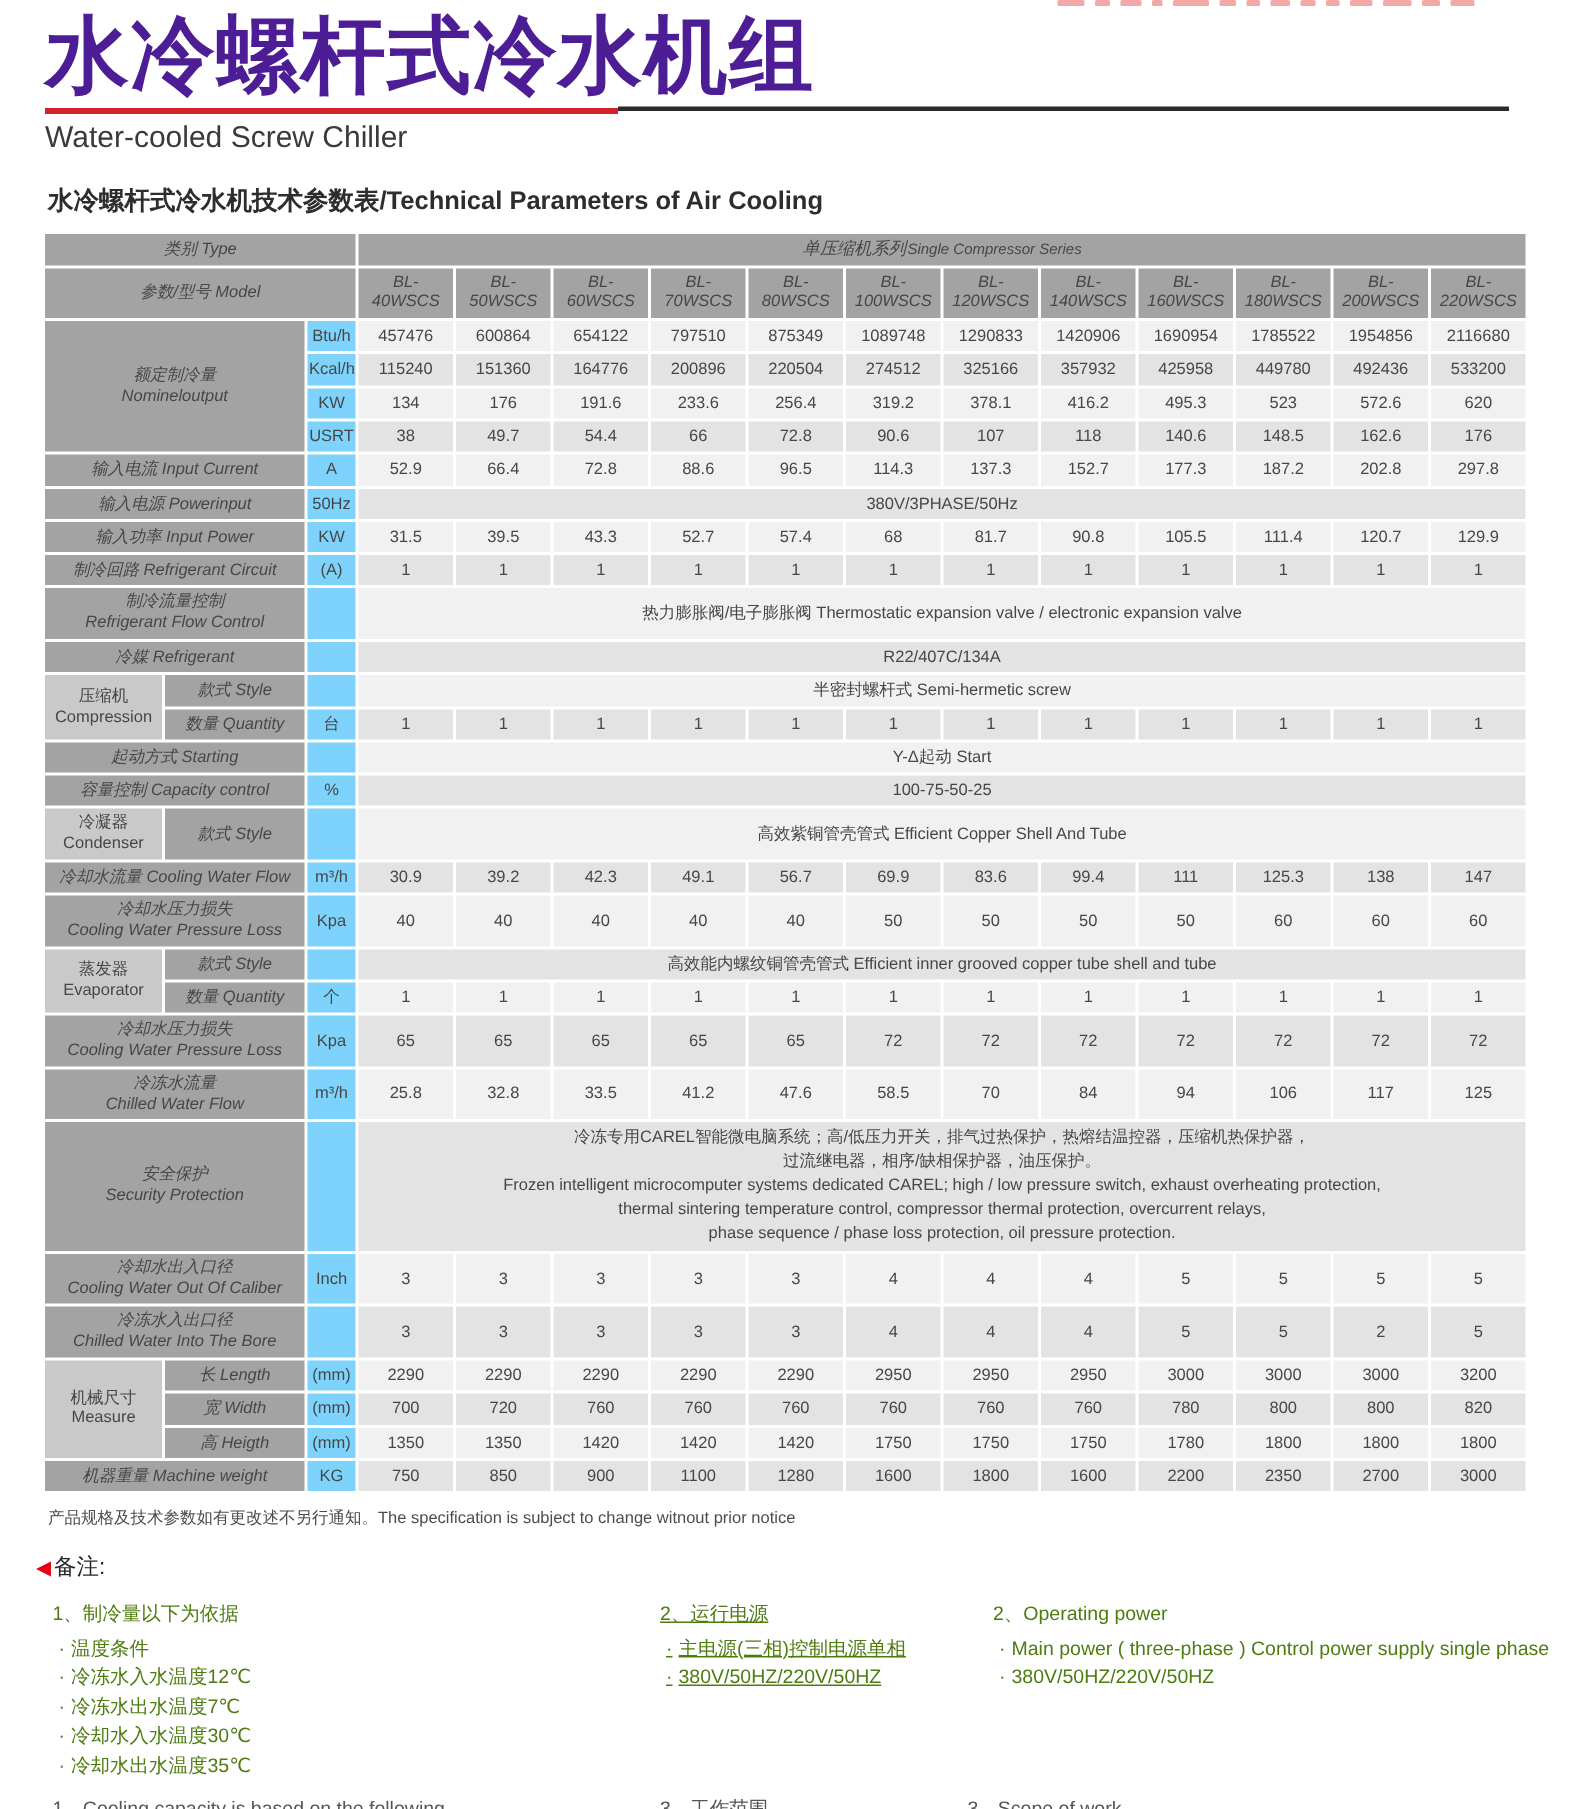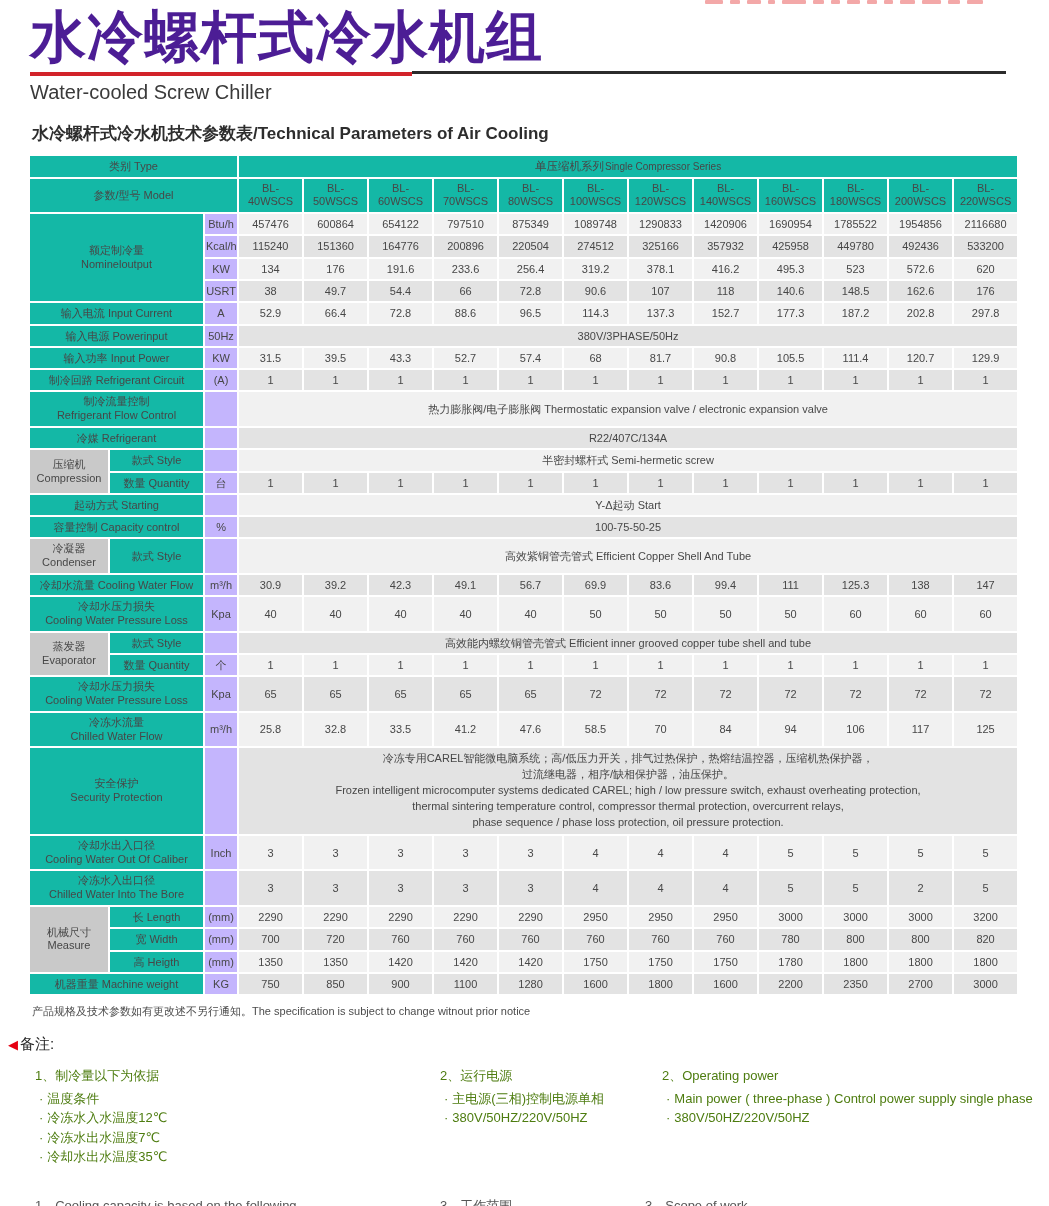--- a/index.html
+++ b/index.html
@@ -12,42 +12,42 @@
   .title{margin:6px 0 0 30px;font-size:56px;font-weight:bold;color:#4c1d95;letter-spacing:1px;line-height:1.1;}
   .rule{display:flex;align-items:flex-start;margin:3px 0 0 30px;width:976px;height:5px;}
   .rule-red{width:382px;height:4px;background:#d2232a;margin-top:1px;}
   .rule-black{flex:1;height:3px;background:#2b2b2b;}
   .subtitle{margin:5px 0 0 30px;font-size:20px;color:#3a3a3a;line-height:1.1;}
   .heading{margin:19px 0 0 32px;font-size:17px;font-weight:bold;color:#2d2d2d;}
   
   table.params{margin:9px 0 0 28px;width:991px;table-layout:fixed;border-collapse:separate;border-spacing:2px;}
   table.params td{text-align:center;vertical-align:middle;padding:3px 1px;line-height:1.3;
                   font-size:11px;color:#474747;overflow:hidden;}
-  .lblcell{background:#14b8a6;color:#3b3b3b;}
+  .lblcell{background:#a3a3a3;color:#3b3b3b;font-style:italic;}
   .lblcell div,.grpcell div{line-height:1.25;}
   .hdr{font-size:11.5px;}
   .ser-zh{font-size:11.5px;}
   .ser-en{font-size:10px;margin-left:1px;}
   td.model{font-size:10.5px;padding:2px 0;}
   td.model div{line-height:1.25;}
   .grpcell{background:#c9c9c9;color:#3b3b3b;}
-  .unitcell{background:#c4b5fd;font-size:10px;color:#3c3c3c;padding:3px 0;}
+  .unitcell{background:#7dd3fc;font-size:10px;color:#3c3c3c;padding:3px 0;}
   .sha{background:#f1f1f1;}
   .shb{background:#e3e3e3;}
   td.val{font-size:11px;color:#4b4b4b;}
   td.merged{font-size:11px;}
   td.merged div{line-height:1.45;}
   
   .footnote{margin:8px 0 16px 32px;font-size:11px;color:#4c4c4c;}
-  .remarks-head{margin:14px 0 0 8px;font-size:15px;color:#262626;}
+  .remarks-head{margin:14px 0 0 24px;font-size:15px;color:#262626;}
   .remarks-head .marker{color:#e60012;font-size:13px;margin-right:2px;}
   .notes-wrap{position:relative;margin-top:12px;height:140px;}
   .note-col{position:absolute;top:0;font-size:13px;color:#4d7c0f;line-height:1.5;}
   .note-col:nth-child(1){left:35px;width:390px;}
-  .note-col:nth-child(2){left:440px;width:200px;}
+  .note-col:nth-child(2){left:440px;width:200px;text-decoration:underline;}
   .note-col:nth-child(3){left:662px;width:385px;}
   .note-h{margin-bottom:3px;}
   .note-item{padding-left:14px;text-indent:-10px;}
   .note-item .dot{margin-right:4px;}
   .cutoff{position:absolute;top:1197px;left:0;width:100%;font-size:13px;color:#555;}
   .cutoff span{position:absolute;white-space:nowrap;}
   .cutoff span:nth-child(1){left:35px;}
   .cutoff span:nth-child(2){left:440px;}
   .cutoff span:nth-child(3){left:645px;}
 </style>
@@ -558,20 +558,21 @@
   <div class="remarks-head">
     <span class="marker">◀</span><span>备注:</span>
   </div>
 
   <div class="notes-wrap">
       <div class="note-col">
         <div class="note-h">1、制冷量以下为依据</div>
         <div class="note-item"><span class="dot">·</span><span>温度条件</span></div>
         <div class="note-item"><span class="dot">·</span><span>冷冻水入水温度12℃</span></div>
         <div class="note-item"><span class="dot">·</span><span>冷冻水出水温度7℃</span></div>
+        <div class="note-item"><span class="dot">·</span><span>冷却水入水温度30℃</span></div>
         <div class="note-item"><span class="dot">·</span><span>冷却水出水温度35℃</span></div>
       </div>
       <div class="note-col">
         <div class="note-h">2、运行电源</div>
         <div class="note-item"><span class="dot">·</span><span>主电源(三相)控制电源单相</span></div>
         <div class="note-item"><span class="dot">·</span><span>380V/50HZ/220V/50HZ</span></div>
       </div>
       <div class="note-col">
         <div class="note-h">2、Operating power</div>
         <div class="note-item"><span class="dot">·</span><span>Main power ( three-phase ) Control power supply single phase</span></div>

